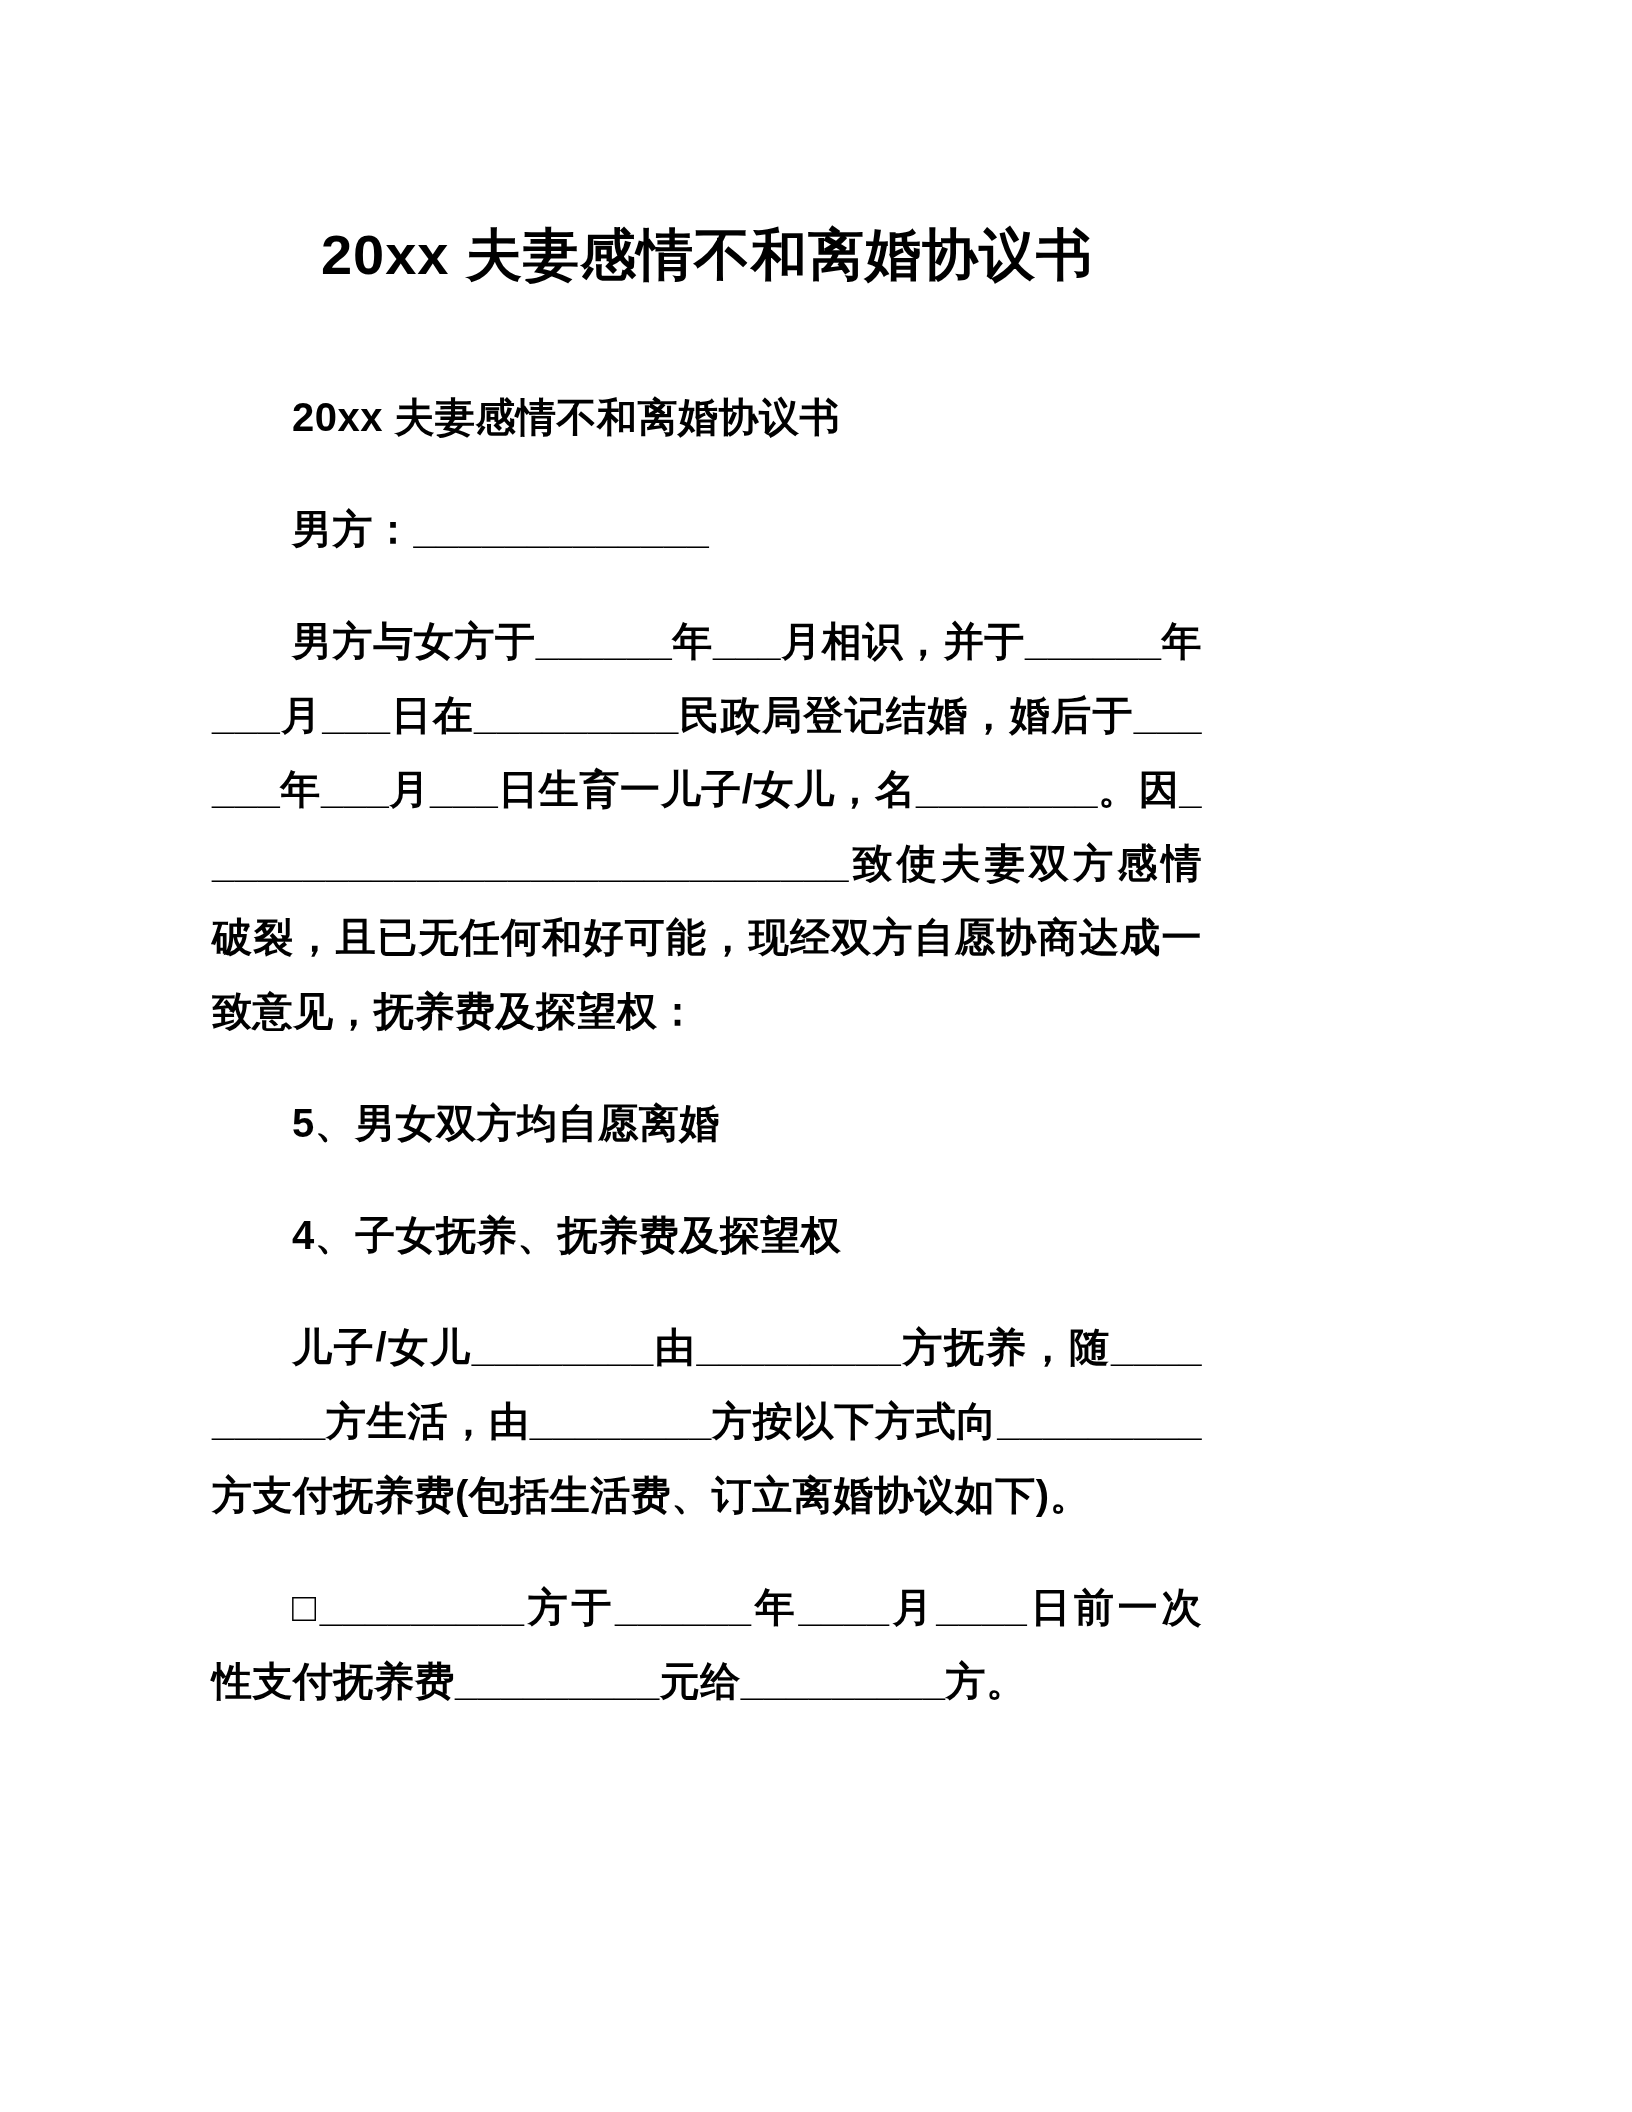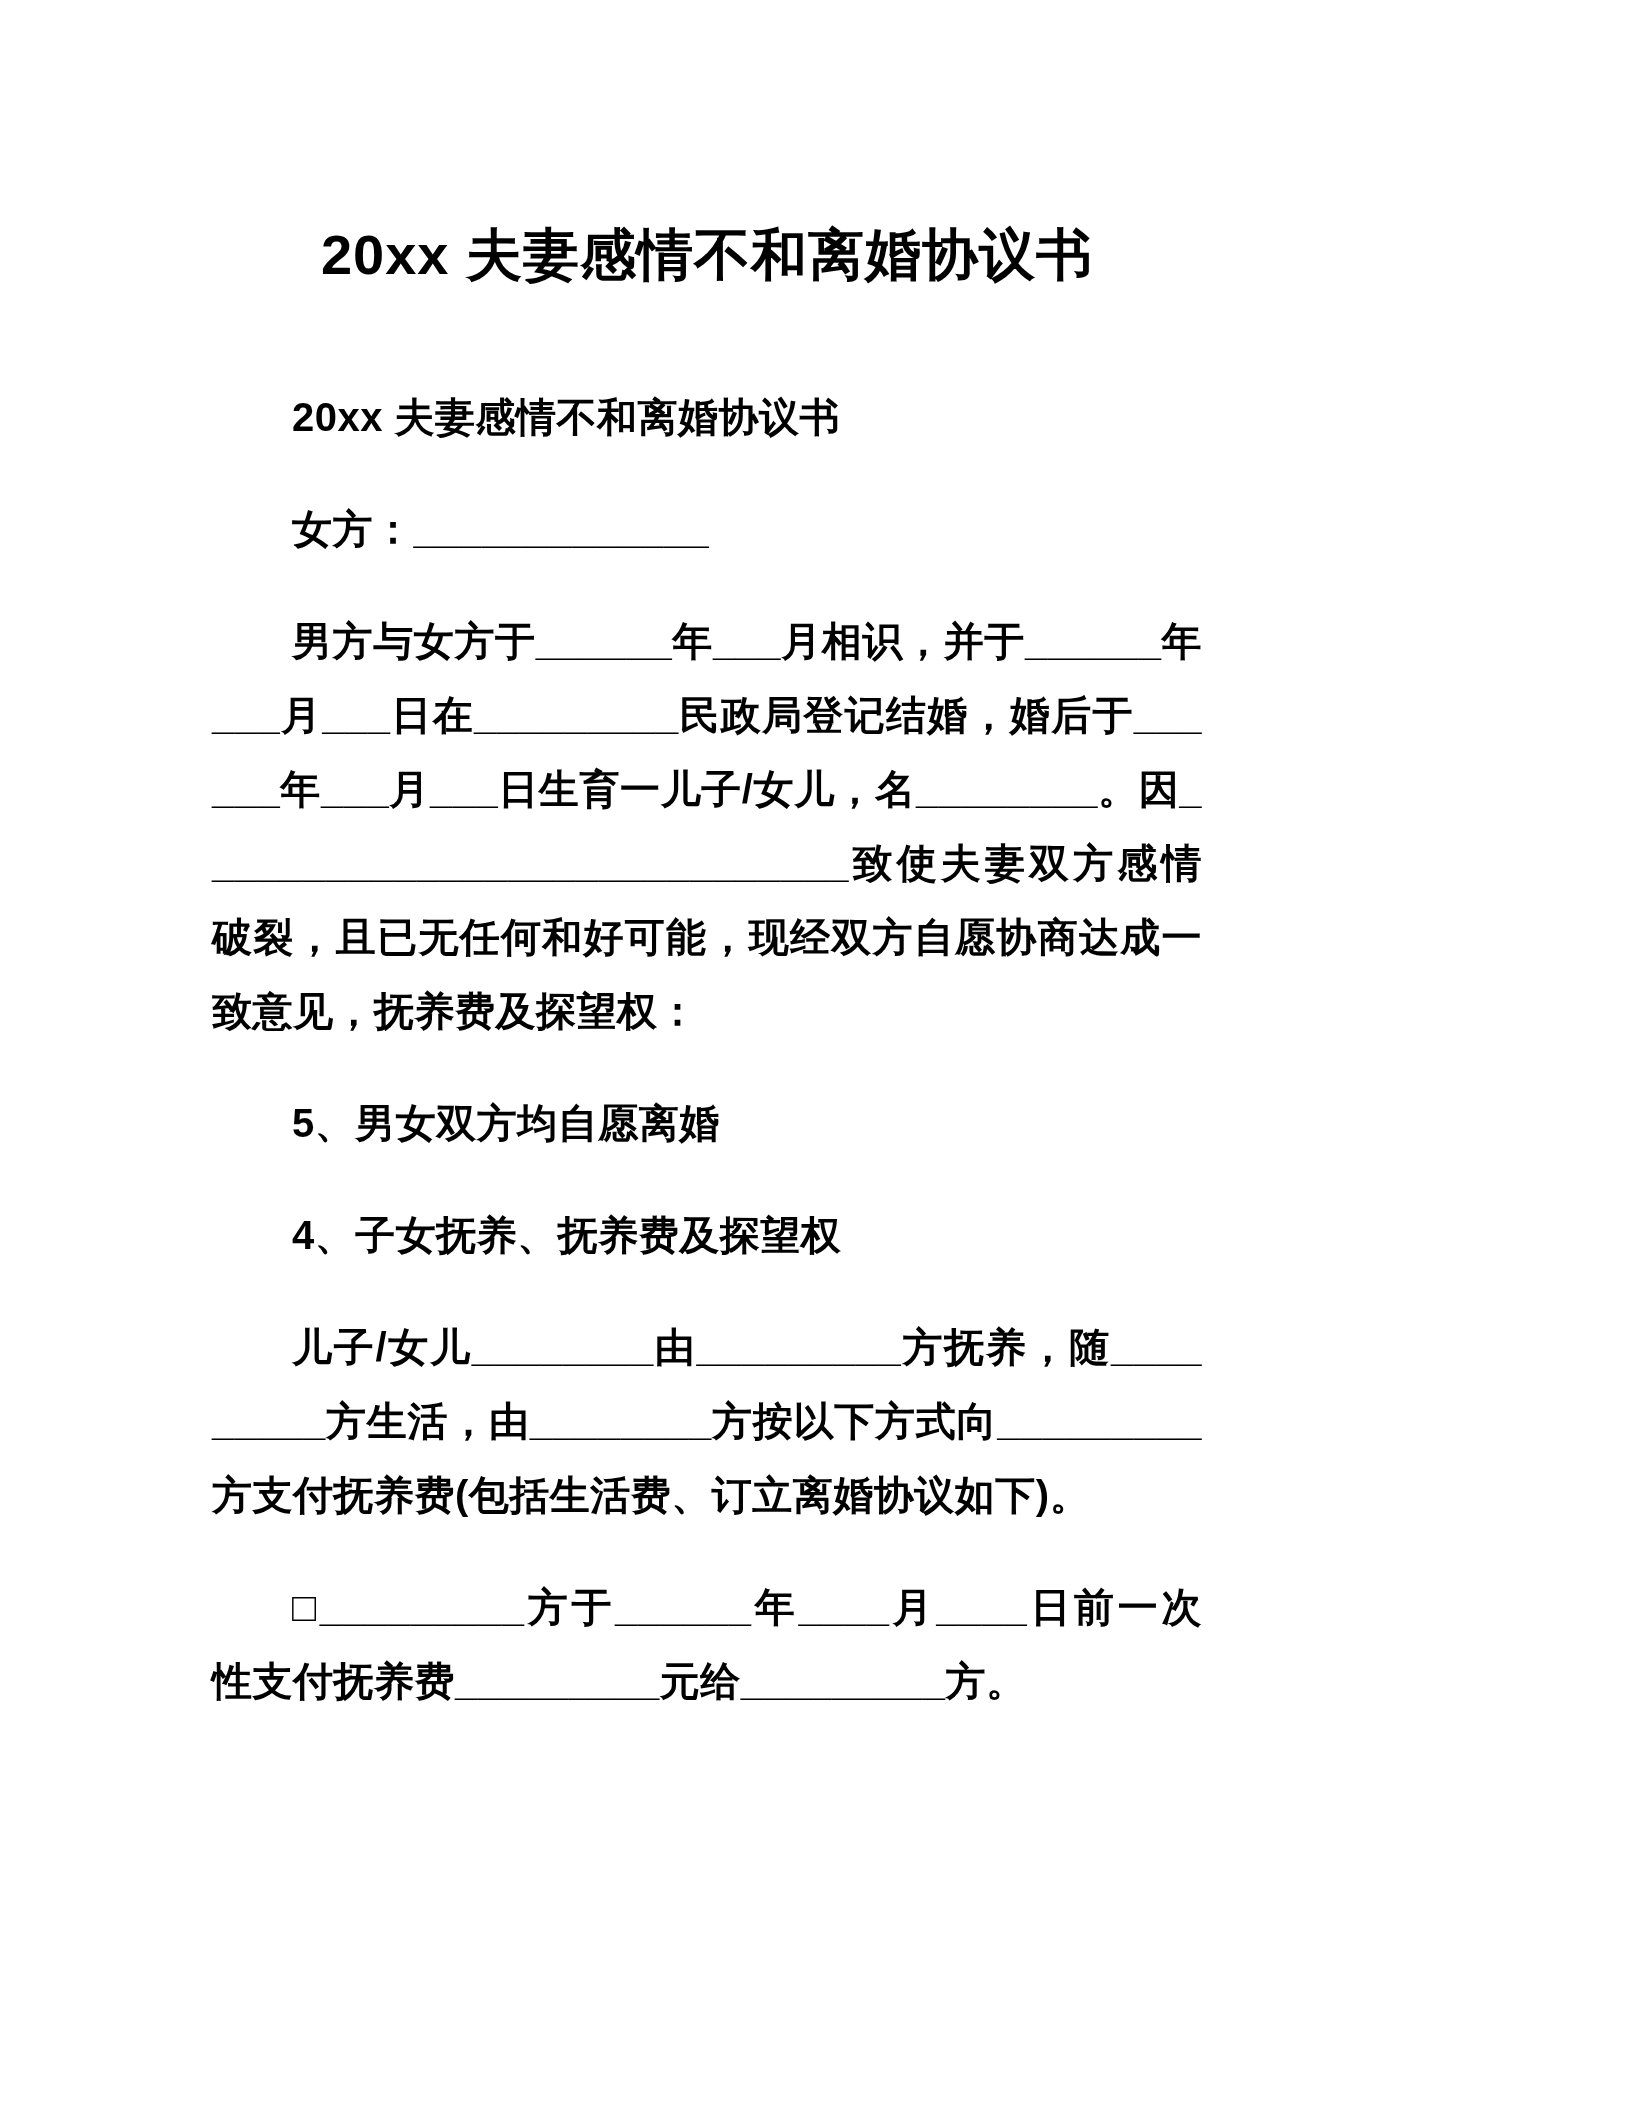--- a/index.html
+++ b/index.html
@@ -42,22 +42,22 @@
 </style>
 </head>
 <body>
 
 <div class="page">
 
   <h1 class="doc-title">20xx 夫妻感情不和离婚协议书</h1>
 
   <p class="para">20xx 夫妻感情不和离婚协议书</p>
 
+  <p class="para">男方：_____________</p>
 
-  <p class="para">女方：_____________</p>
 
   <p class="para">男方与女方于______年___月相识，并于______年___月___日在_________民政局登记结婚，婚后于______年___月___日生育一儿子/女儿，名________。因_____________________________致使夫妻双方感情破裂，且已无任何和好可能，现经双方自愿协商达成一致意见，抚养费及探望权：</p>
 
   <p class="para">5、男女双方均自愿离婚</p>
 
   <p class="para">4、子女抚养、抚养费及探望权</p>
 
   <p class="para">儿子/女儿________由_________方抚养，随_________方生活，由________方按以下方式向_________方支付抚养费(包括生活费、订立离婚协议如下)。</p>
 
   <p class="para"><span class="checkbox-glyph">□</span><span>_________方于______年____月____日前一次性支付抚养费_________元给_________方。</span></p>

